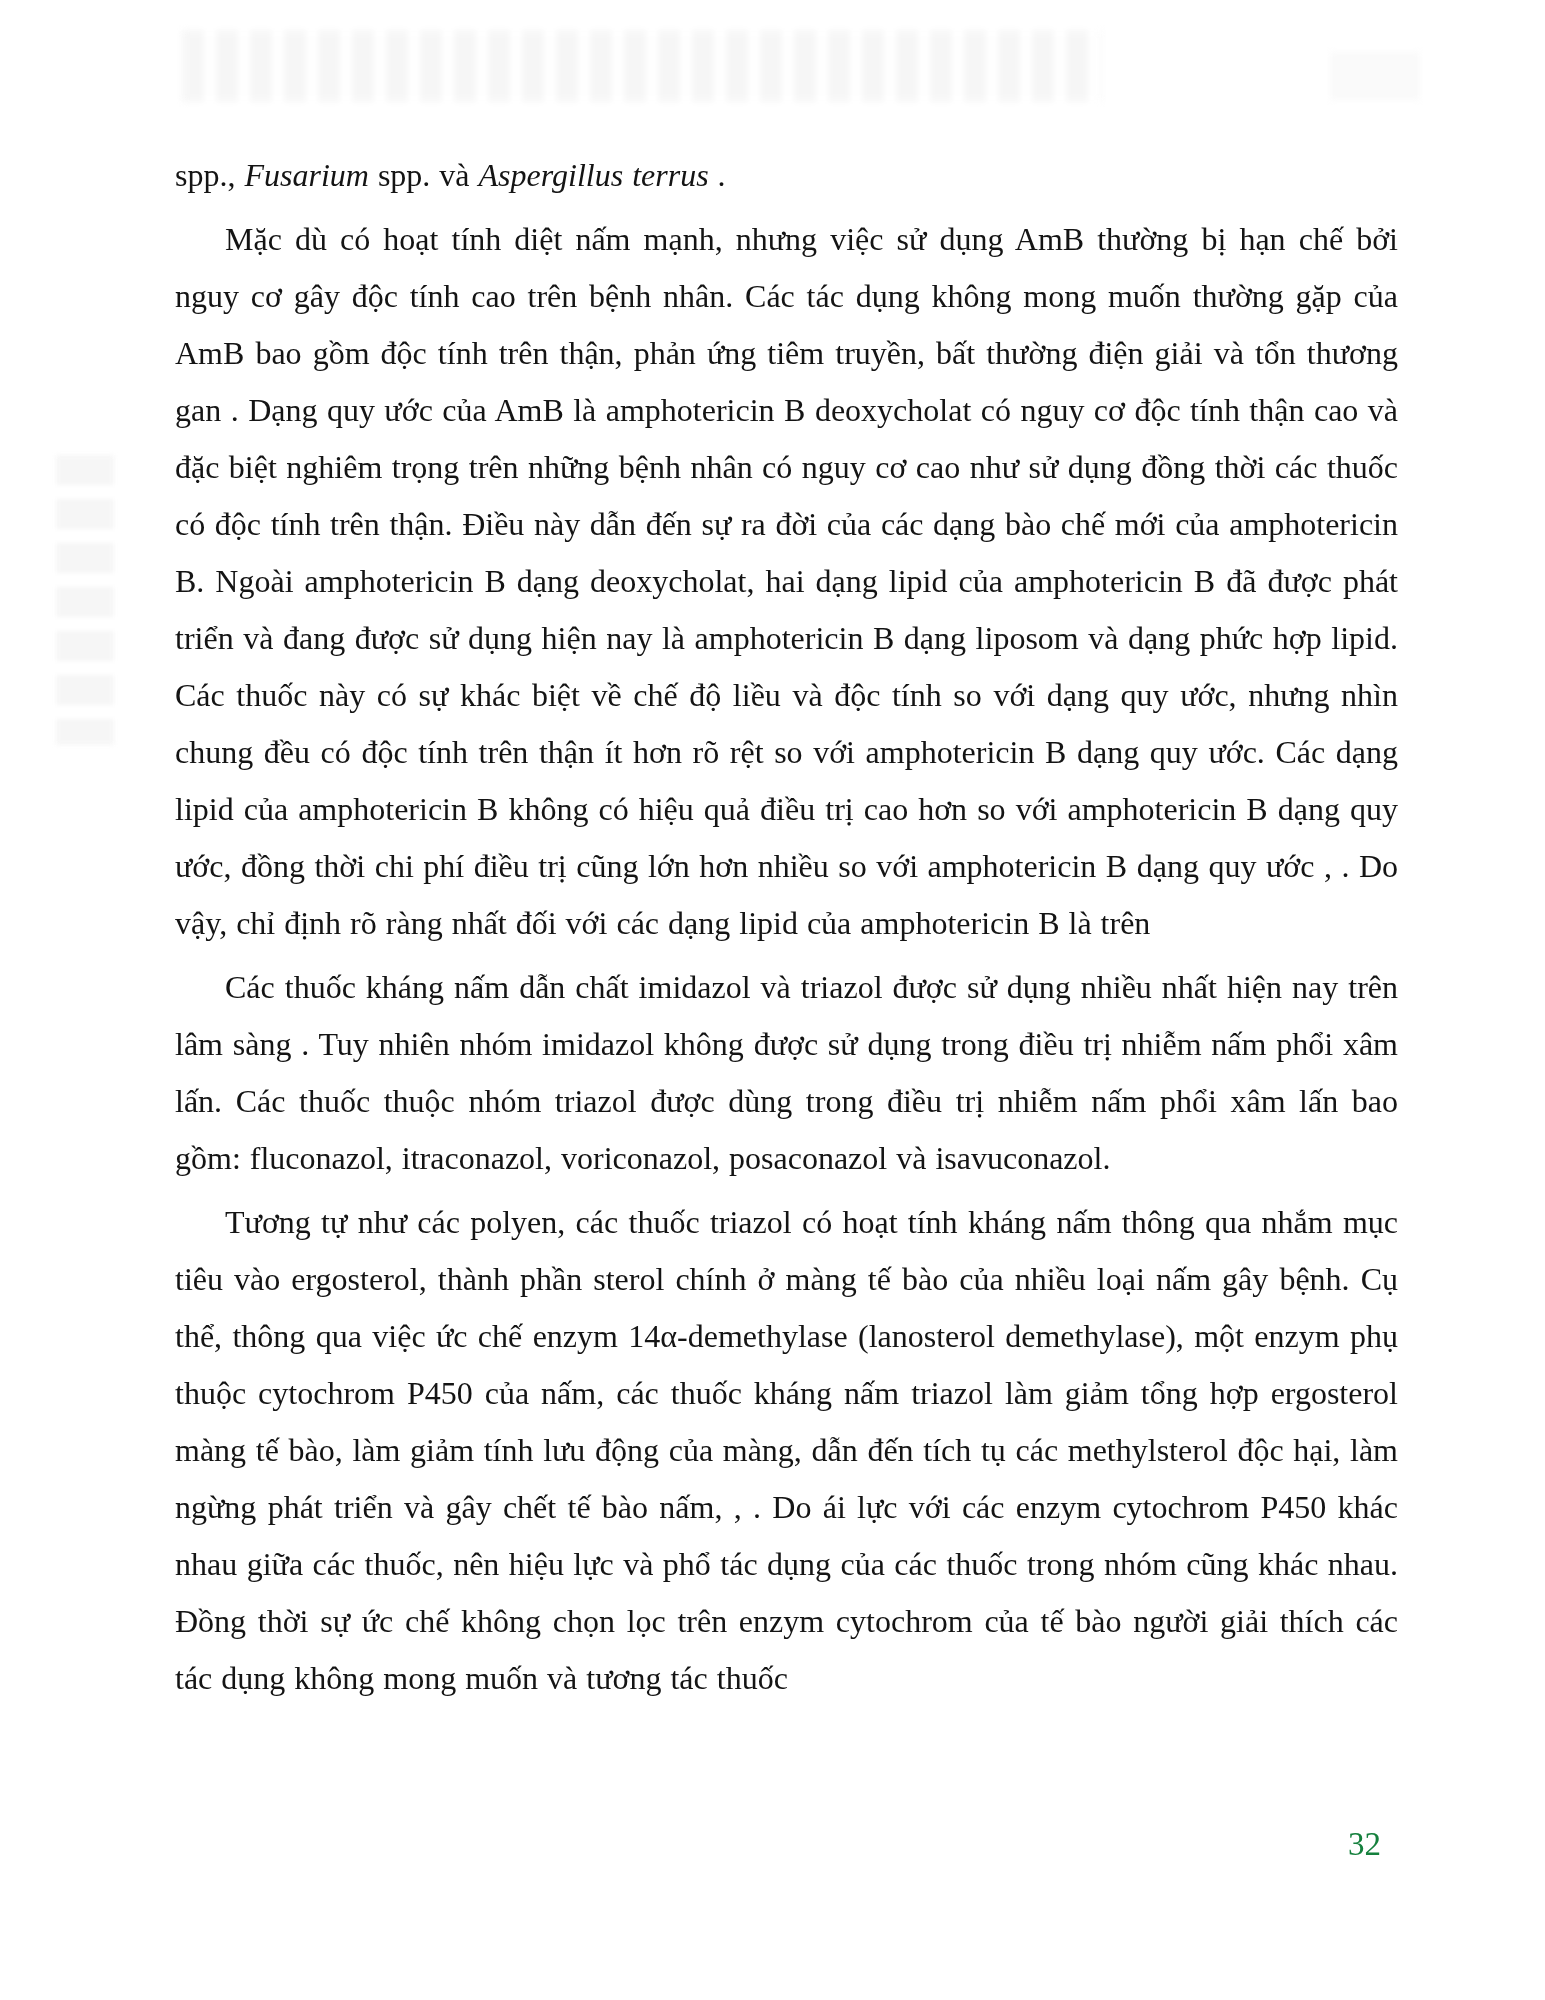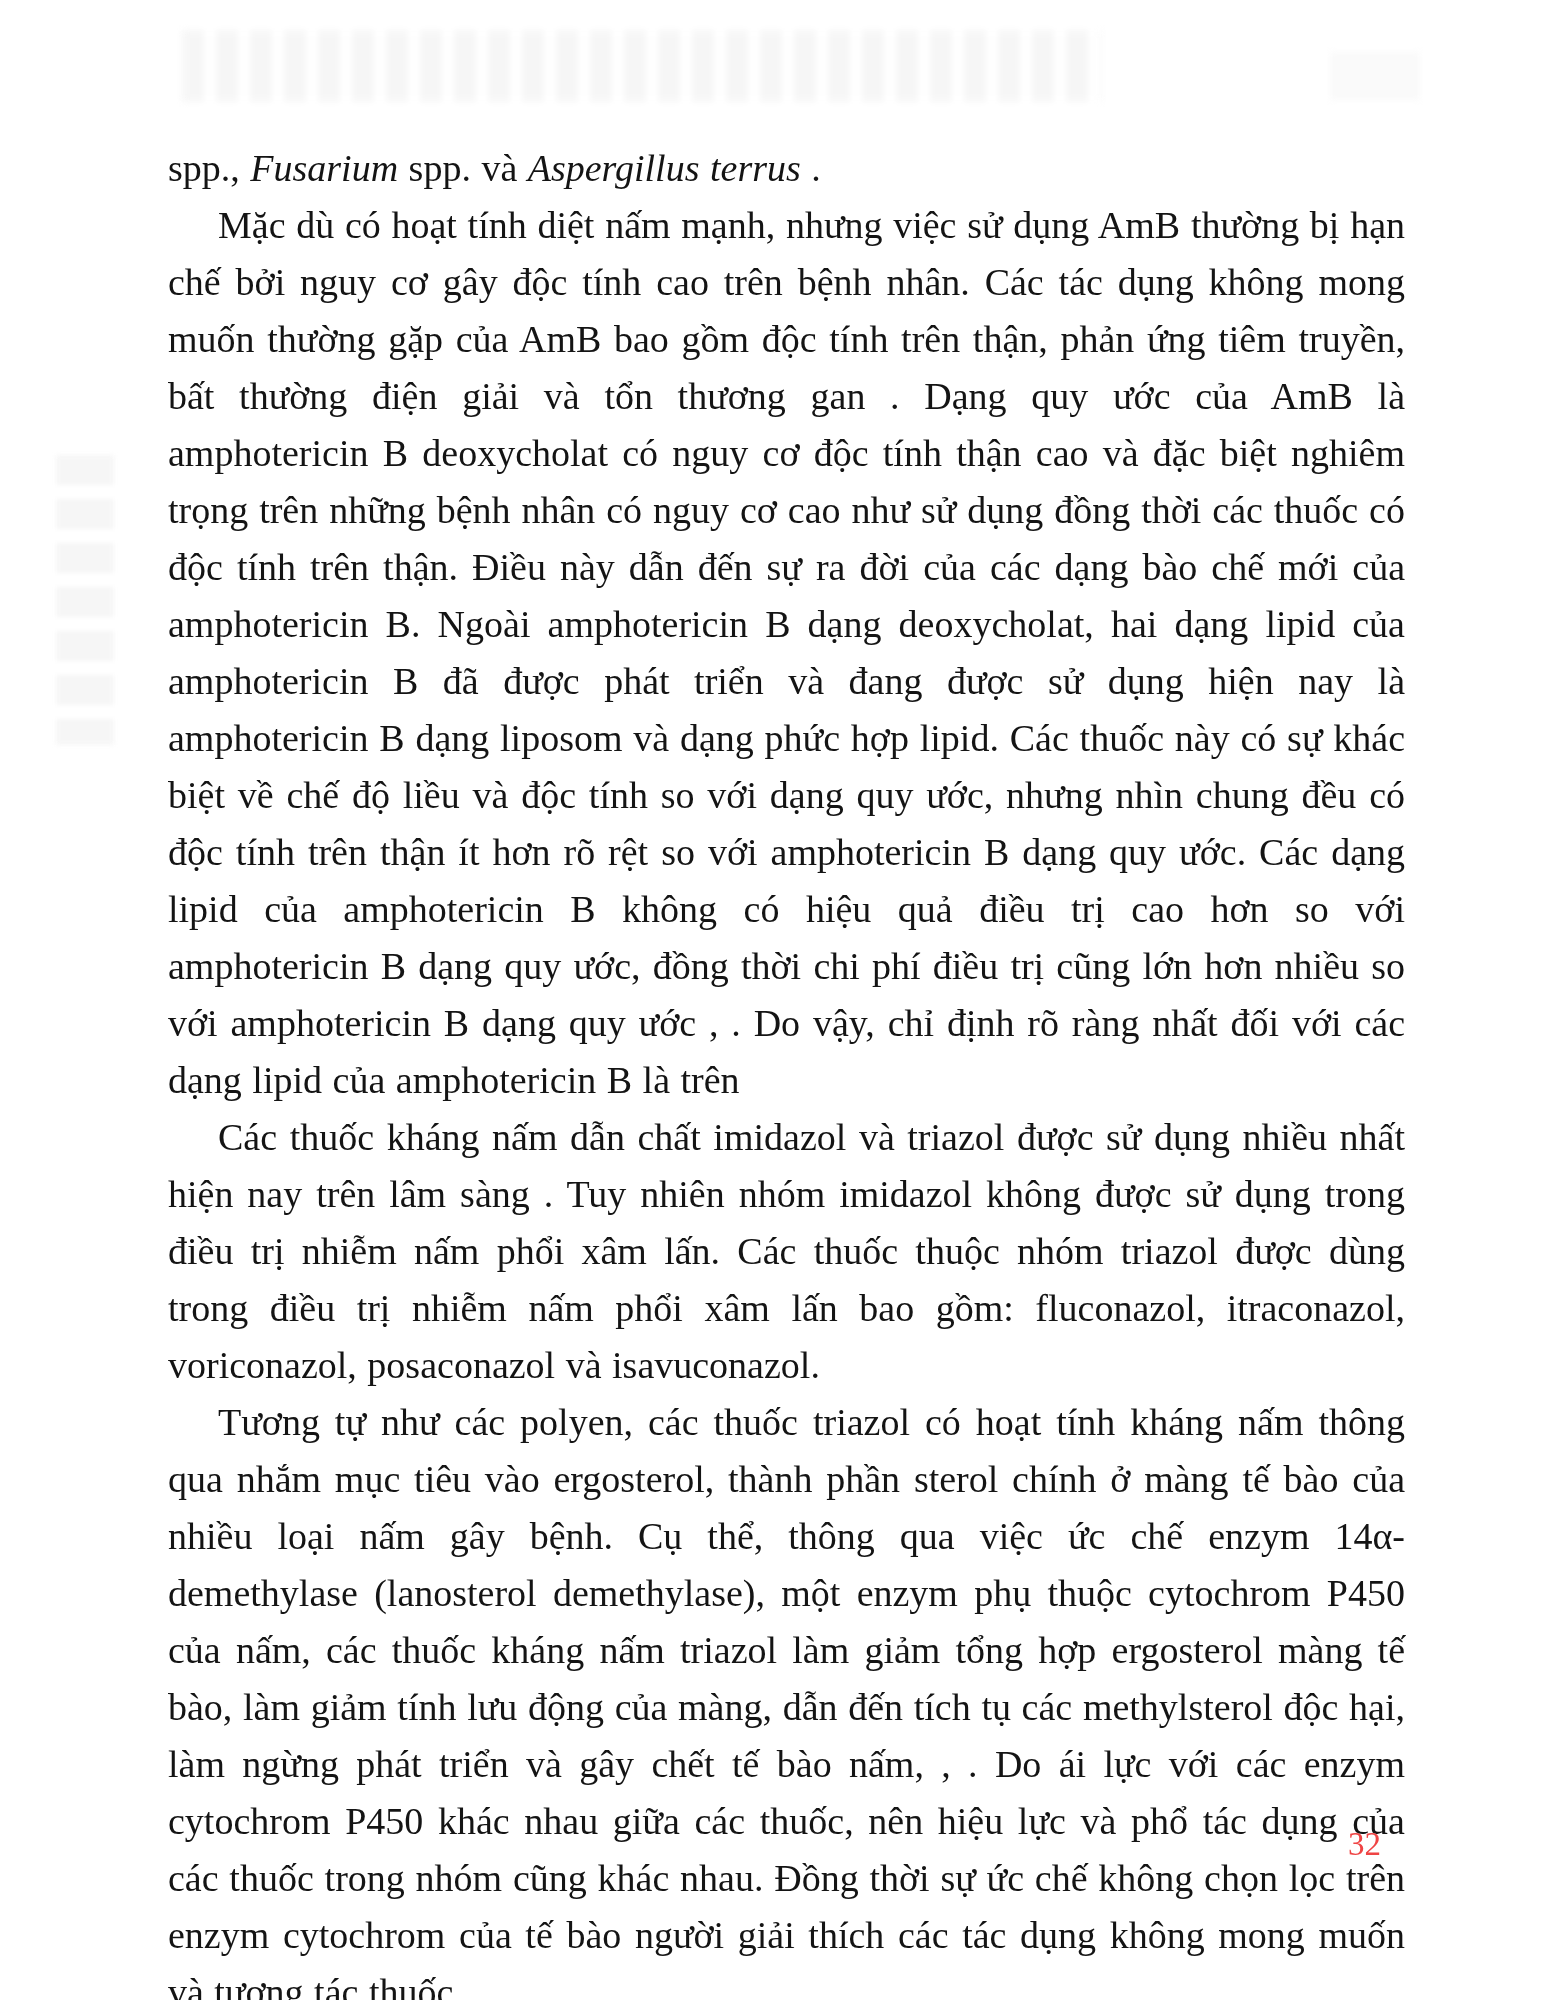--- a/index.html
+++ b/index.html
@@ -42,37 +42,37 @@
     filter: blur(2px);
     opacity: 0.9;
   }
 
   .text-column {
     position: absolute;
     left: 168px; top: 140px;
     width: 1237px;
   }
   .para {
-    margin: 0;
-    font-size: 38px;
+    margin: 7px;
+    font-size: 32px;
     line-height: 57px;
     text-align: justify;
     text-justify: inter-word;
     word-spacing: 1px;
   }
   .para.indent { text-indent: 50px; }
   .seg-italic { font-style: italic; }
 
   .page-number {
     position: absolute;
     top: 1820px;
     left: 1348px;
     font-size: 33px;
     line-height: 48px;
-    color: #ef4444;
+    color: #15803d;
   }
 </style>
 </head>
 <body>
 
 <div class="page">
 
   <div class="top-watermark"></div>
   <div class="top-watermark-right"></div>
   <div class="left-margin-watermark"></div>

